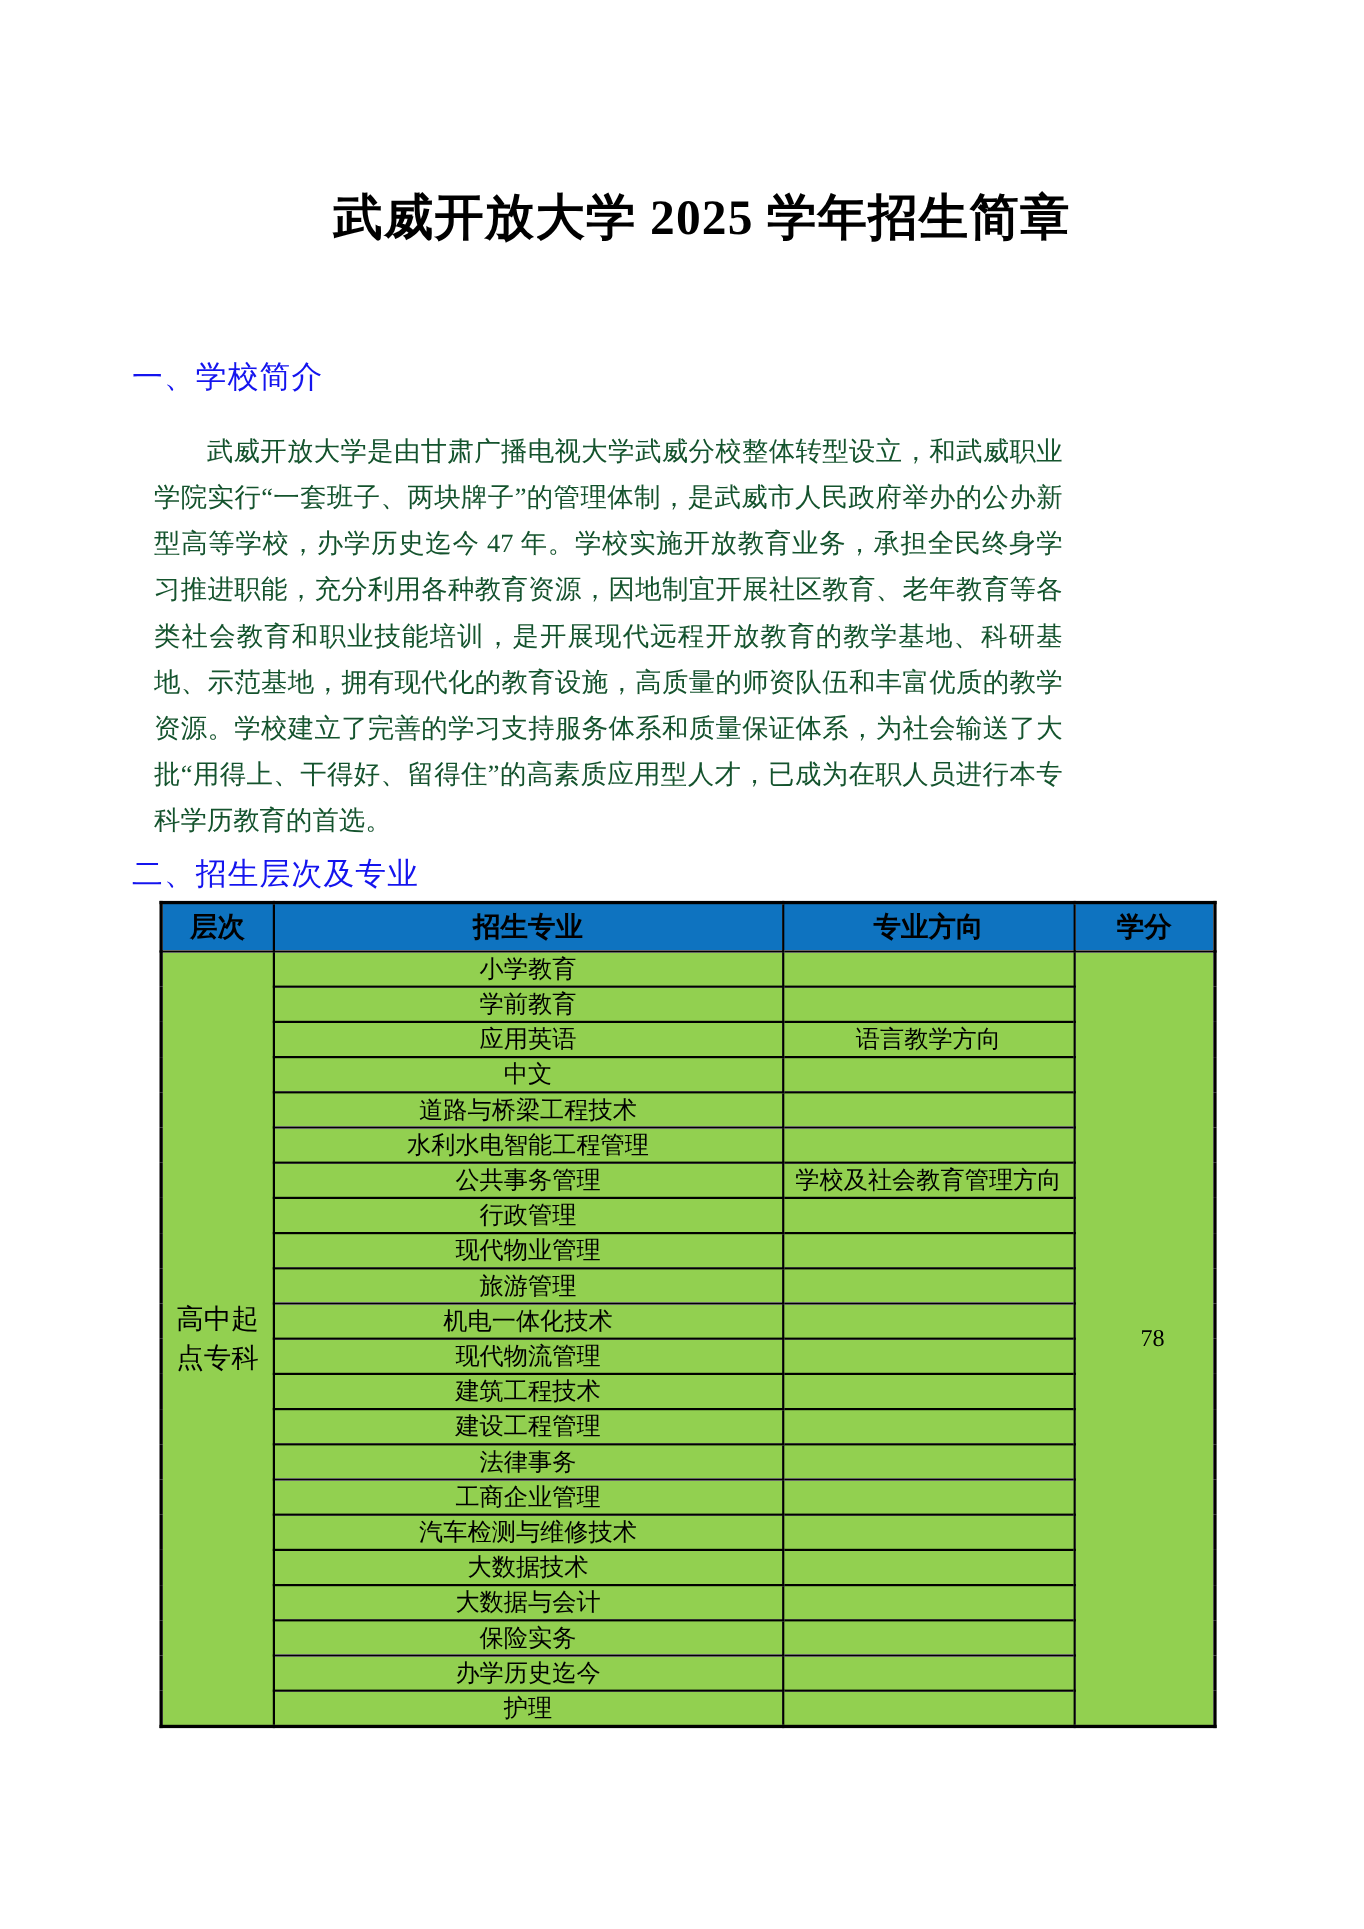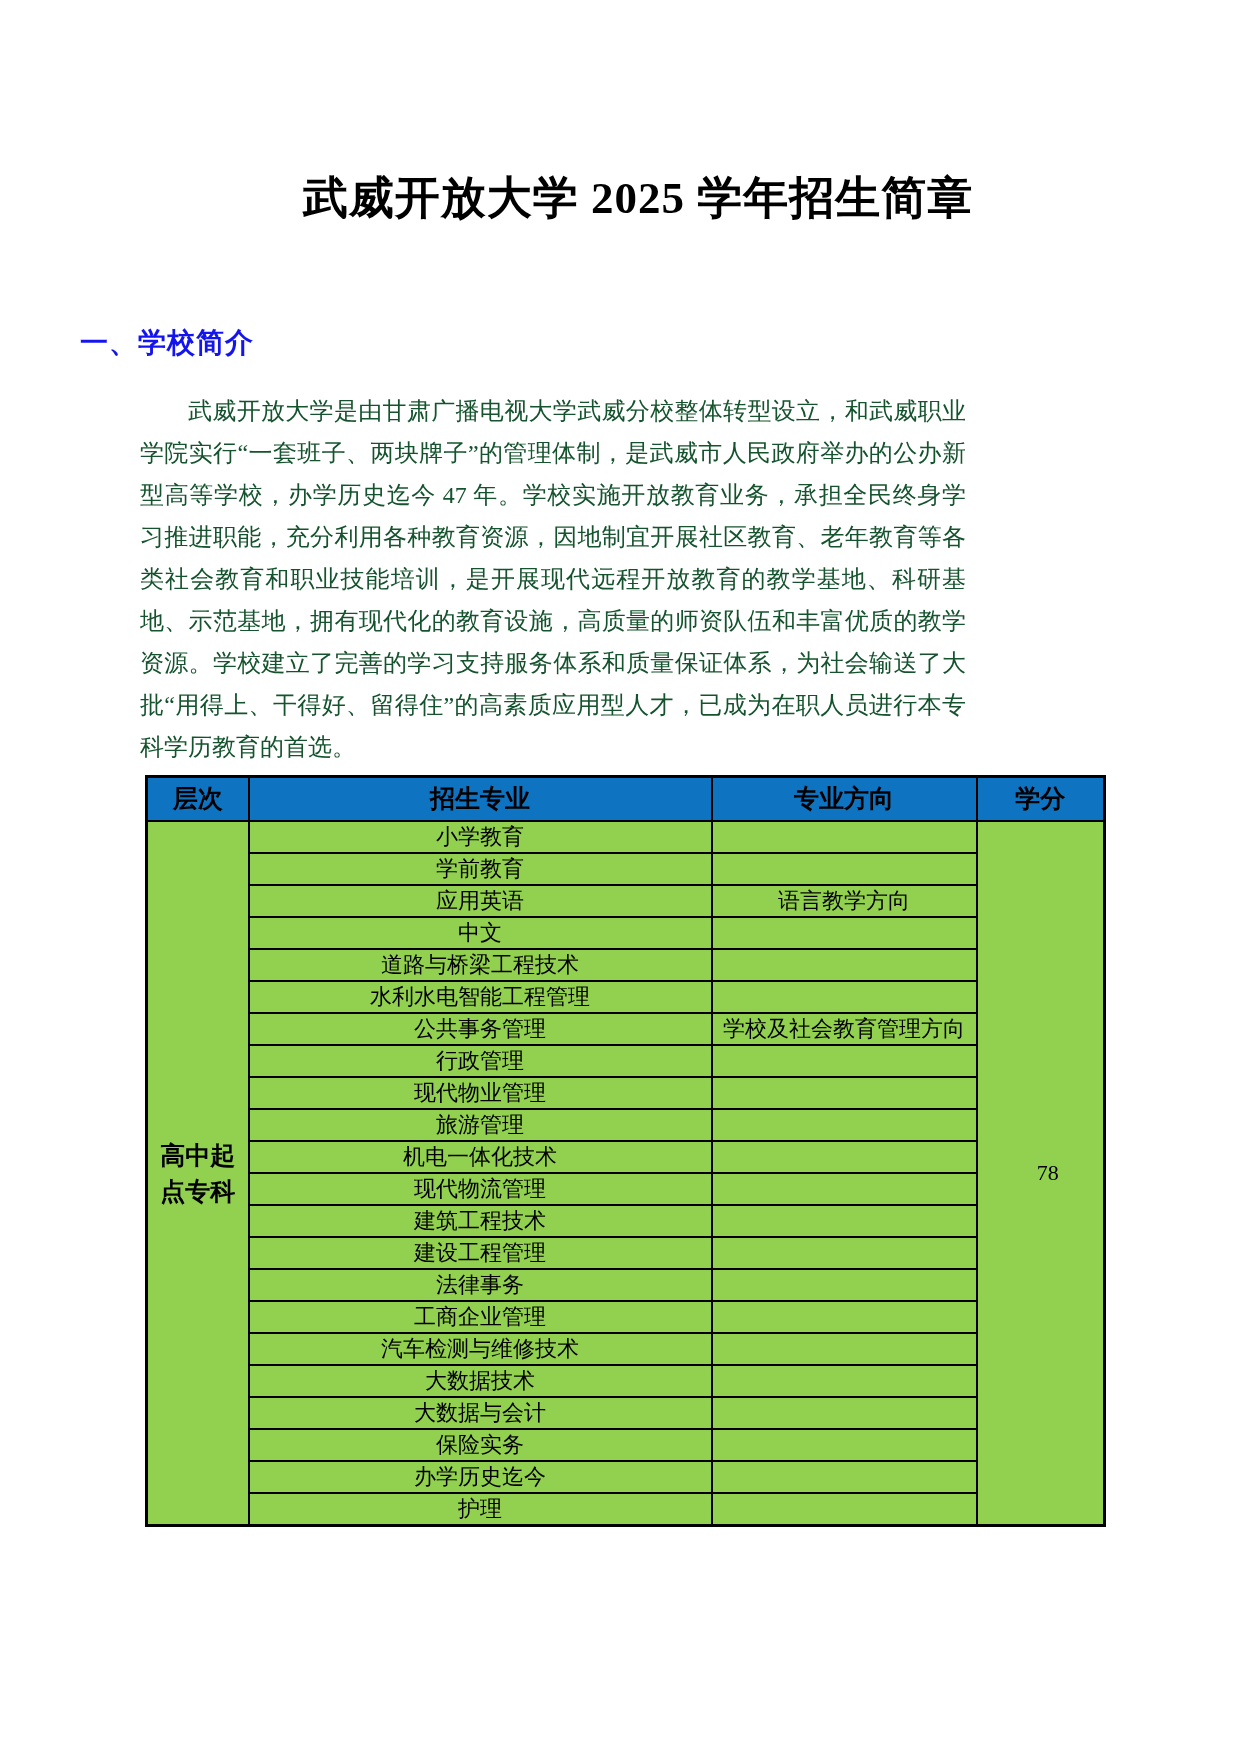--- a/index.html
+++ b/index.html
@@ -23,23 +23,23 @@
     text-align:center;
     font-family:"Liberation Serif", serif;
     font-size:45px;
     font-weight:bold;
     line-height:56px;
     letter-spacing:1px;
     color:#000;
     padding-left:36px;
   }
   .section-heading{
-    margin-left:80px;
+    margin-left:120px;
     font-family:"Liberation Sans", sans-serif;
-    font-weight:bold;
+    font-weight:normal;
     font-size:28px;
     line-height:34px;
     color:var(--heading-blue);
     letter-spacing:1px;
   }
   .heading-intro{ margin-top:100px; }
   .heading-enroll{ margin-top:10px; }
   .intro-paragraph{
     margin-top:30px;
     margin-left:140px;
@@ -75,41 +75,42 @@
   }
   .enroll-table tbody td{
     background:var(--body-bg);
     font-family:"Liberation Serif", serif;
     font-size:22px;
     height:32px;
     color:#000;
   }
   .enroll-table td.level-cell{
     font-family:"Liberation Sans", sans-serif;
-    font-weight:bold;
+    font-weight:normal;
     font-size:25px;
     line-height:36px;
     padding:16px 10px;
   }
   .enroll-table td.credits-cell{
     font-size:22px;
     padding-left:15px;
   }
 </style>
 </head>
 <body>
 
 <div class="page">
 
   <div class="doc-title">武威开放大学 2025 学年招生简章</div>
 
   <div class="section-heading heading-intro">一、学校简介</div>
 
   <div class="intro-paragraph">武威开放大学是由甘肃广播电视大学武威分校整体转型设立，和武威职业学院实行“一套班子、两块牌子”的管理体制，是武威市人民政府举办的公办新型高等学校，办学历史迄今 47 年。学校实施开放教育业务，承担全民终身学习推进职能，充分利用各种教育资源，因地制宜开展社区教育、老年教育等各类社会教育和职业技能培训，是开展现代远程开放教育的教学基地、科研基地、示范基地，拥有现代化的教育设施，高质量的师资队伍和丰富优质的教学资源。学校建立了完善的学习支持服务体系和质量保证体系，为社会输送了大批“用得上、干得好、留得住”的高素质应用型人才，已成为在职人员进行本专科学历教育的首选。</div>
 
+  <div class="section-heading heading-enroll">二、招生层次及专业</div>
 
   <table class="enroll-table">
     <colgroup>
       <col style="width:102px">
       <col style="width:463px">
       <col style="width:265px">
       <col style="width:128px">
     </colgroup>
     <thead>
       <tr>

